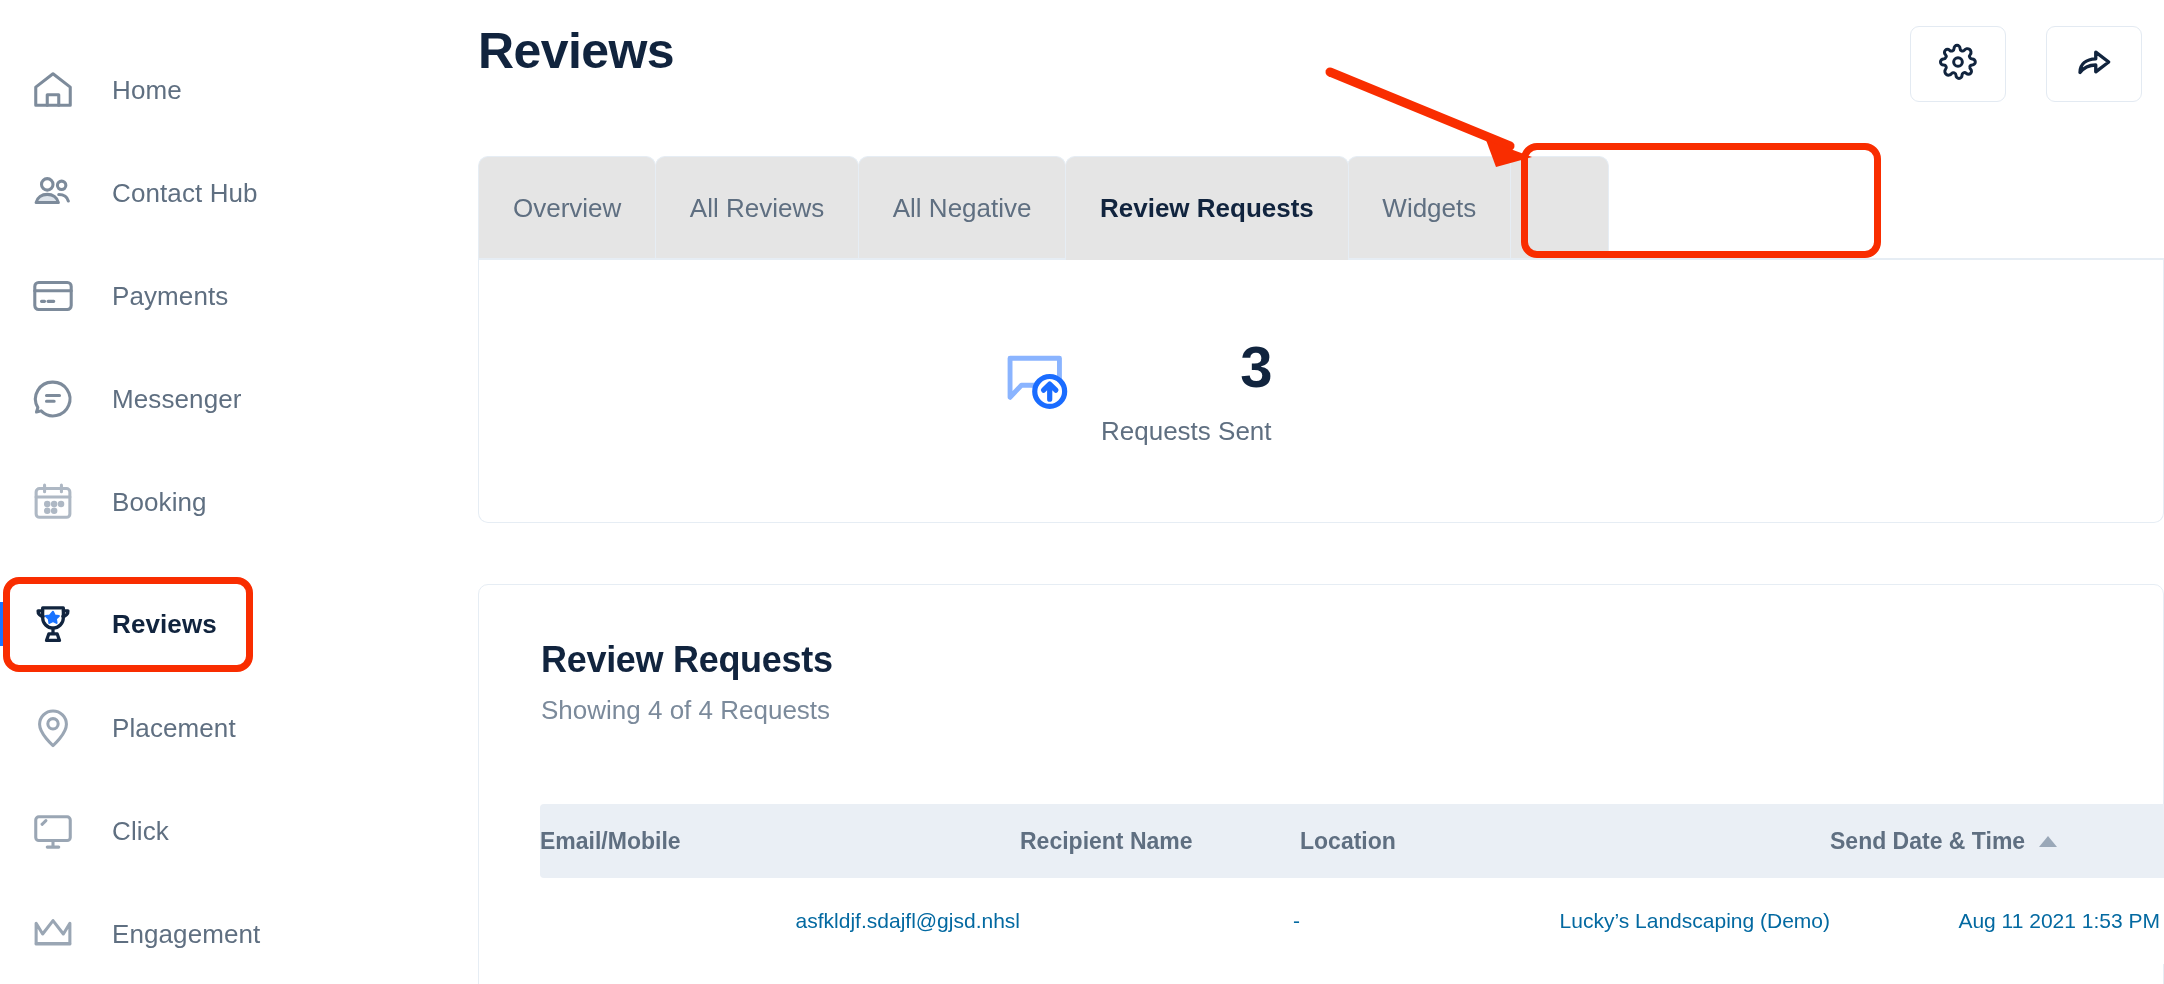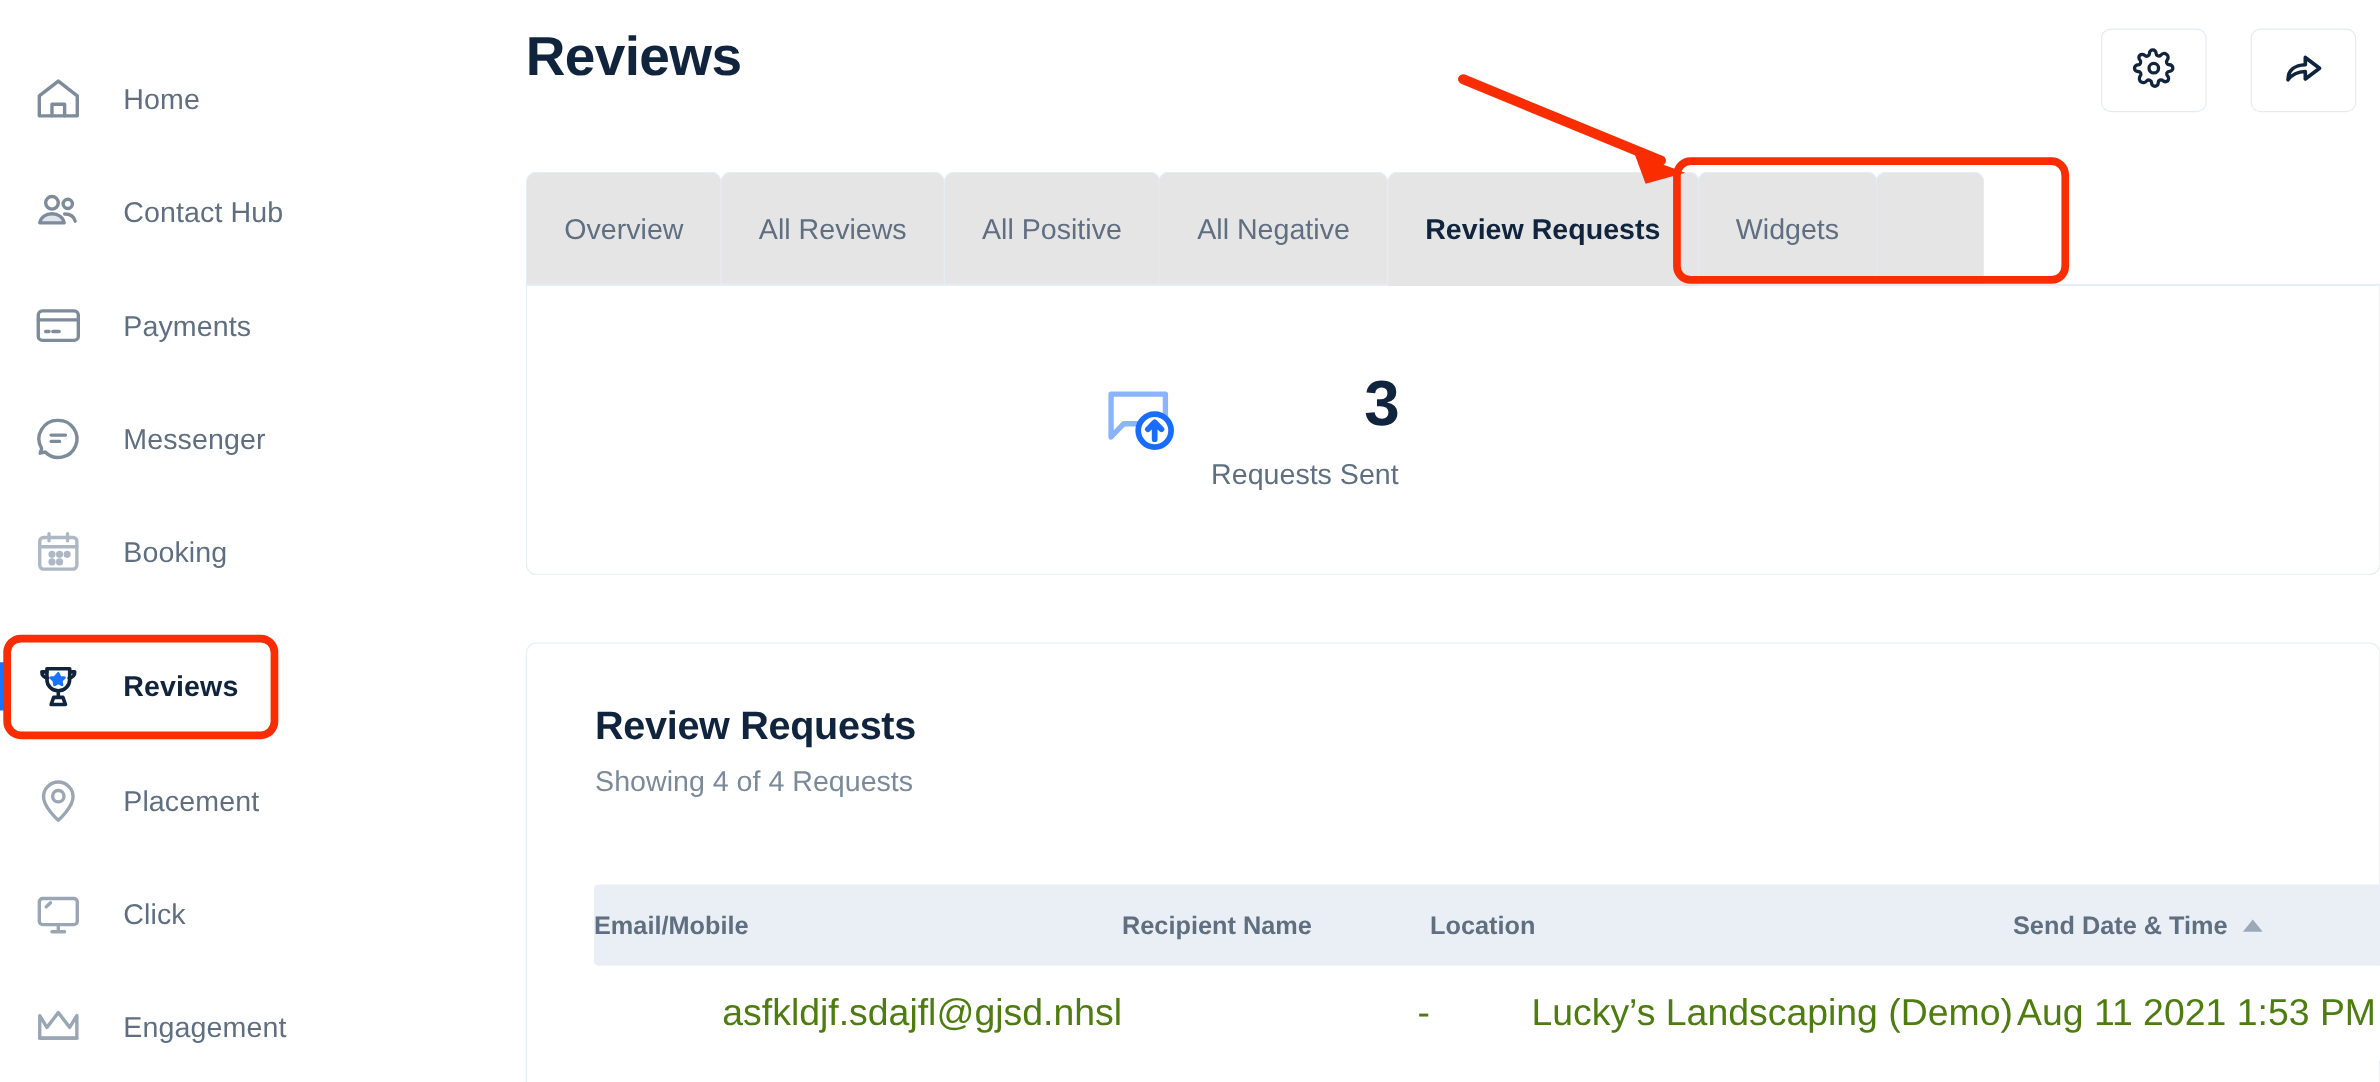--- a/index.html
+++ b/index.html
@@ -190,22 +190,22 @@
     border-right: 9px solid transparent;
     border-bottom: 11px solid #9aa8b8;
   }
   .tr {
     display: flex;
     align-items: center;
     height: 86px;
     background: #fff;
   }
   .td {
-    font-size: 34px;
-    color: #4d7c0f;
+    font-size: 21px;
+    color: #0369a1;
     white-space: nowrap;
   }
   .col-email     { width: 480px; }
   .col-recipient { width: 280px; }
   .col-location  { width: 530px; }
   .col-date      { width: 330px; }
 
   
   .annot-box {
     position: absolute;
@@ -350,23 +350,20 @@
         </svg>
     </span>
   </div>
 
   <div id="tabs">
     <div class="tab">
         <span>Overview</span>
       </div>
     <div class="tab">
         <span>All Reviews</span>
-      </div>
-    <div class="tab">
-        <span>All Positive</span>
       </div>
     <div class="tab">
         <span>All Negative</span>
       </div>
     <div class="tab active">
         <span>Review Requests</span>
       </div>
     <div class="tab">
         <span>Widgets</span>
       </div>

